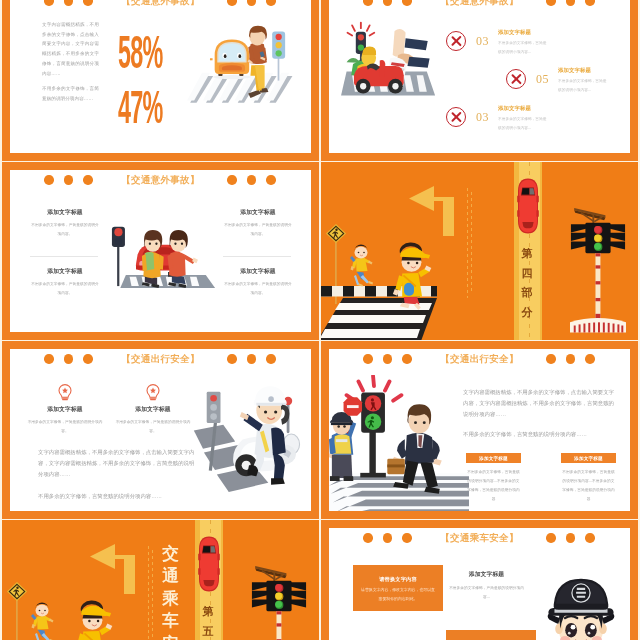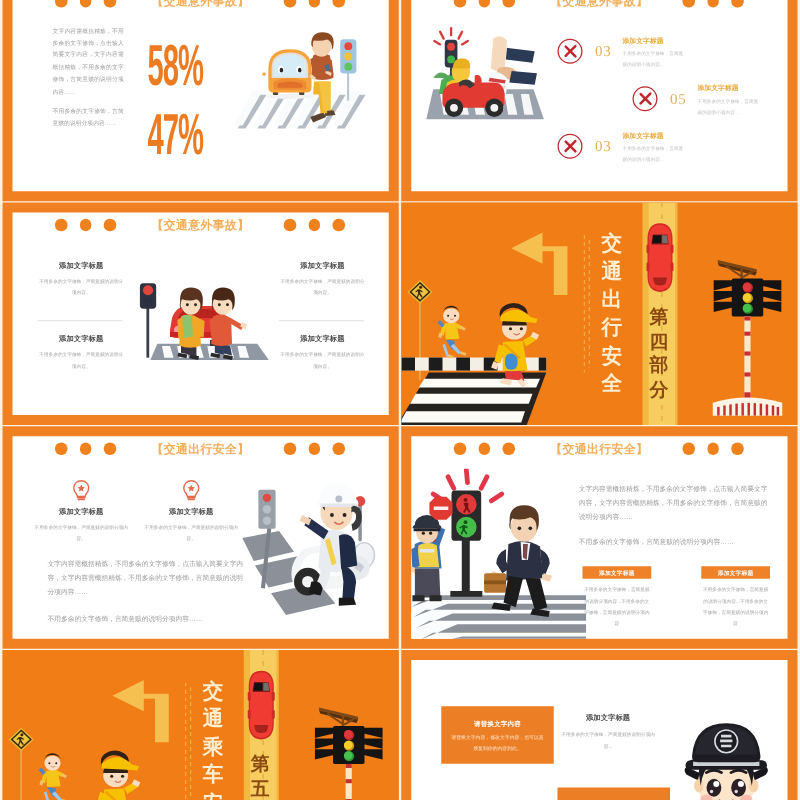--- a/index.html
+++ b/index.html
@@ -21,21 +21,21 @@
   .para2{font-size:5.4px;color:#9b9b9b;line-height:2.08;letter-spacing:0px;}
   .hr{height:1px;background:#e6e6e6;}
   .bignum{font-family:"Liberation Sans",sans-serif;
     font-size:45px;font-weight:bold;color:#ed7b22;line-height:33px;height:33px;
     transform:scaleX(.52) scaleY(1.03);transform-origin:left top;letter-spacing:-1.5px;white-space:nowrap;}
   
   .sec{position:absolute;inset:0;background:#f07d16;}
   .sec .band{position:absolute;top:0;bottom:0;width:34px;background:#f7c663;}
   .sec .vtitle{position:absolute;width:17px;font-size:16.5px;font-weight:bold;line-height:22.4px;
      color:#fdeed2;text-align:center;word-break:break-all;}
-  .sec .vpart{position:absolute;width:16px;font-size:15px;font-weight:bold;line-height:19.5px;
+  .sec .vpart{position:absolute;width:16px;font-size:11px;font-weight:bold;line-height:19.5px;
      color:#8a4a10;text-align:center;word-break:break-all;}
   .dashcol{position:absolute;width:1px;background:repeating-linear-gradient(
      to bottom,#f5be58 0 3px,transparent 3px 6px);opacity:.7;}
   
   .nitem-num{font-family:"Liberation Serif",serif;font-size:12px;color:#e3b05a;font-weight:normal;letter-spacing:.5px;}
   .nitem-t{font-size:5.4px;font-weight:bold;color:#eaa93a;letter-spacing:.1px;}
   .nitem-b{font-size:3.7px;color:#bdbdbd;line-height:2.3;letter-spacing:.05px;}
   .xcircle{width:20px;height:20px;border:1.9px solid #c0262d;border-radius:50%;
      position:relative;box-sizing:border-box;}
   .xcircle i,.xcircle u{position:absolute;left:50%;top:50%;width:12.5px;height:2.1px;
@@ -307,21 +307,20 @@
 <div class="slide" style="left:321px;top:162px">
   <div class="sec">
     <div class="band" style="left:193px;width:28px;background:#f3b840">
       <div style="position:absolute;left:5px;top:0;bottom:0;width:21px;background:#f8cd60;"></div>
       <div style="position:absolute;left:14.5px;top:0;bottom:0;width:1px;
            background:repeating-linear-gradient(to bottom,#e4a93c 0 4px,transparent 4px 9px);"></div>
     </div>
     <div class="dashcol" style="left:146px;top:26px;height:110px"></div>
     <div class="dashcol" style="left:150px;top:30px;height:102px"></div>
 
-    <div class="vtitle" style="left:160px;top:22px;height:140px">交通出行安全</div>
     <div class="vpart" style="left:198px;top:82px;height:80px">第四部分</div>
 <svg style="position:absolute;left:194px;top:15px" width="26" height="58" viewBox="0 0 26 58">
       <path d="M3 14 C3 6 6.5 1.5 13 1.5 S23 6 23 14 V44 C23 52 19.5 56.5 13 56.5 S3 52 3 44Z" fill="#cf2a24"></path>
       <path d="M4 14 C4 6.8 7.2 2.8 13 2.8 S22 6.8 22 14 V44 C22 51.2 18.8 55.2 13 55.2 S4 51.2 4 44Z" fill="#ef3b32"></path>
       <path d="M7.2 10.5 L18.8 10.5 L20 18.5 L6 18.5Z" fill="#8a1a16"></path>
       <path d="M7.6 11.2 L14 11.2 L14 17.6 L6.6 17.6Z" fill="#121212"></path>
       <path d="M14.7 11.2 L18.4 11.2 L19.4 17.6 L14.7 17.6Z" fill="#6f6f6f"></path>
       <path d="M7.4 45 h11.2 l-.8 4 c-.3 1.6 -2 2.3 -4.8 2.3 s-4.5 -.7 -4.8 -2.3z" fill="#a8221c"></path>
       <rect x="2.2" y="18.5" width="2.4" height="7" rx="1" fill="#cf2a24"></rect>
       <rect x="21.4" y="18.5" width="2.4" height="7" rx="1" fill="#cf2a24"></rect>
@@ -771,20 +770,29 @@
             <rect x="55" y="127.5" width="2.1" height="7.5"></rect>
           </g>
         </g>
       </svg>
     </div>
   </div>
 </div>
 
 <div class="slide" style="left:321px;top:520px">
   <div class="inner">
+    <div class="hdr">
+      <div class="dot" style="left:34px"></div>
+      <div class="dot" style="left:53.5px"></div>
+      <div class="dot" style="left:73px"></div>
+      <div class="hdr-title">【交通乘车安全】</div>
+      <div class="dot" style="left:217px"></div>
+      <div class="dot" style="left:236.5px"></div>
+      <div class="dot" style="left:256px"></div>
+    </div>
     <div style="position:absolute;left:24px;top:37px;width:90px;height:46px;background:#ec7f25">
       <div class="obox-t" style="margin-top:11px">请替换文字内容</div>
       <div class="obox-b" style="margin-top:3px;padding:0 8px">请替换文字内容，修改文字内容，也可以直接复制你的内容到此。</div>
     </div>
     <div style="position:absolute;left:120px;top:42px;width:75px">
       <div class="ttl">添加文字标题</div>
       <div class="bdy" style="margin-top:5px">不用多余的文字修饰，严简意赅的说明分项内容...</div>
     </div>
     <div style="position:absolute;left:117px;top:102px;width:90px;height:46px;background:#ec7f25"></div>
     <div style="position:absolute;left:205px;top:37px;width:94px;height:116px;overflow:hidden">

